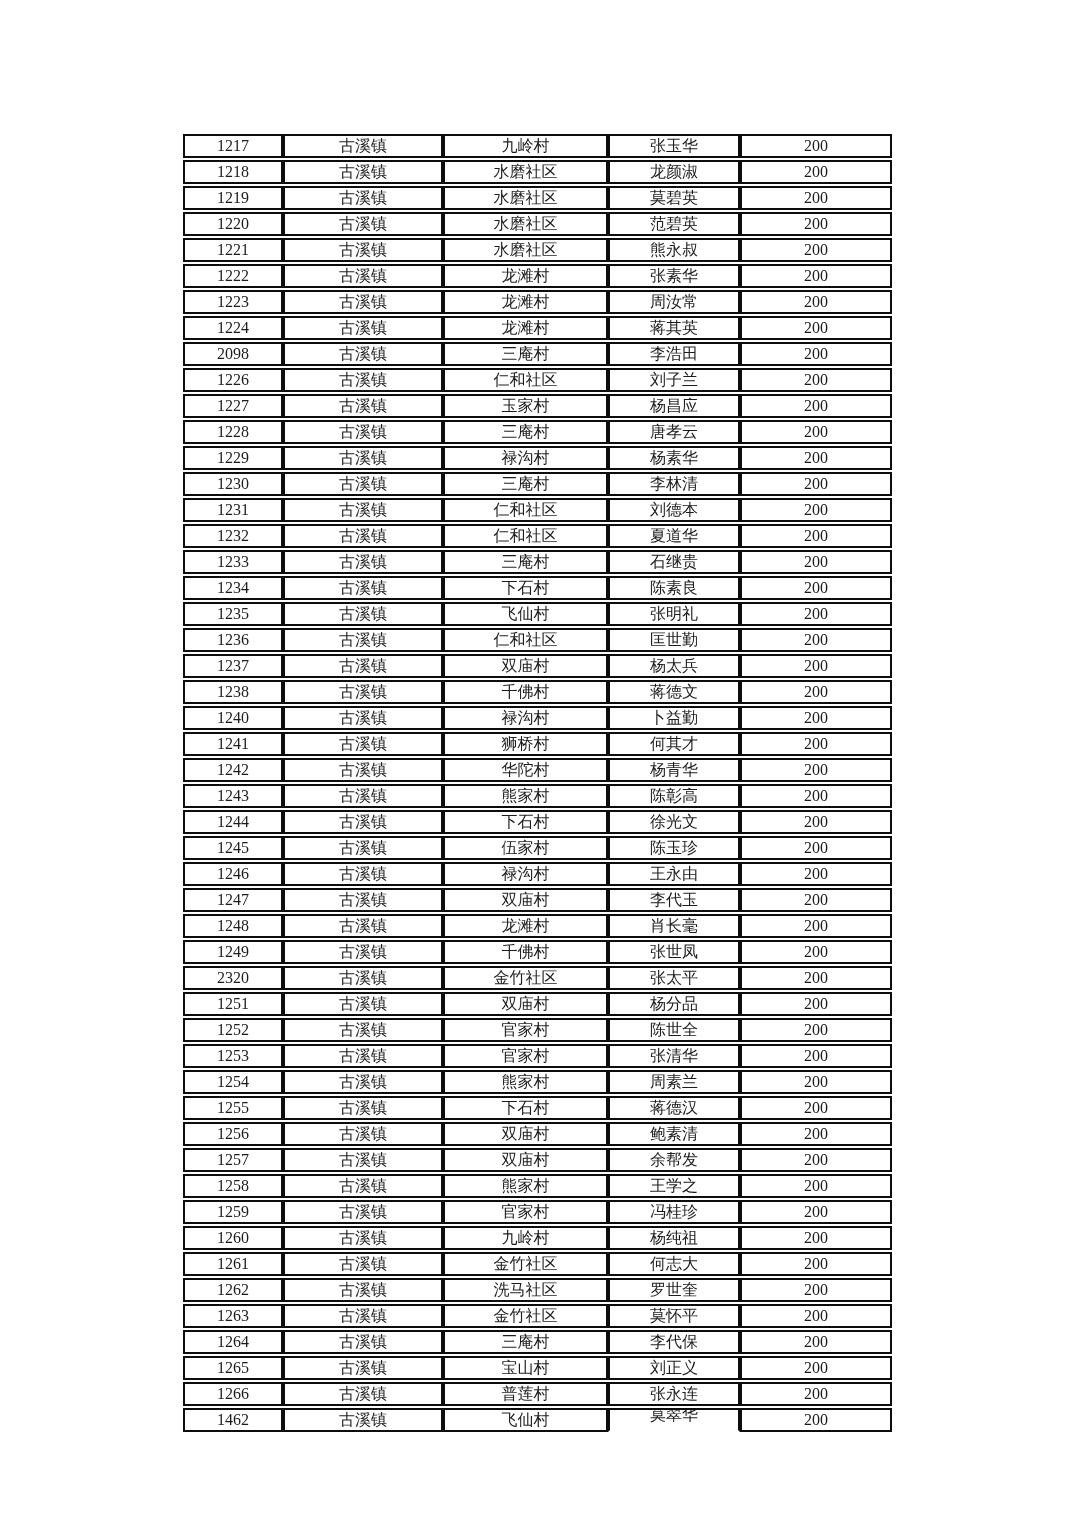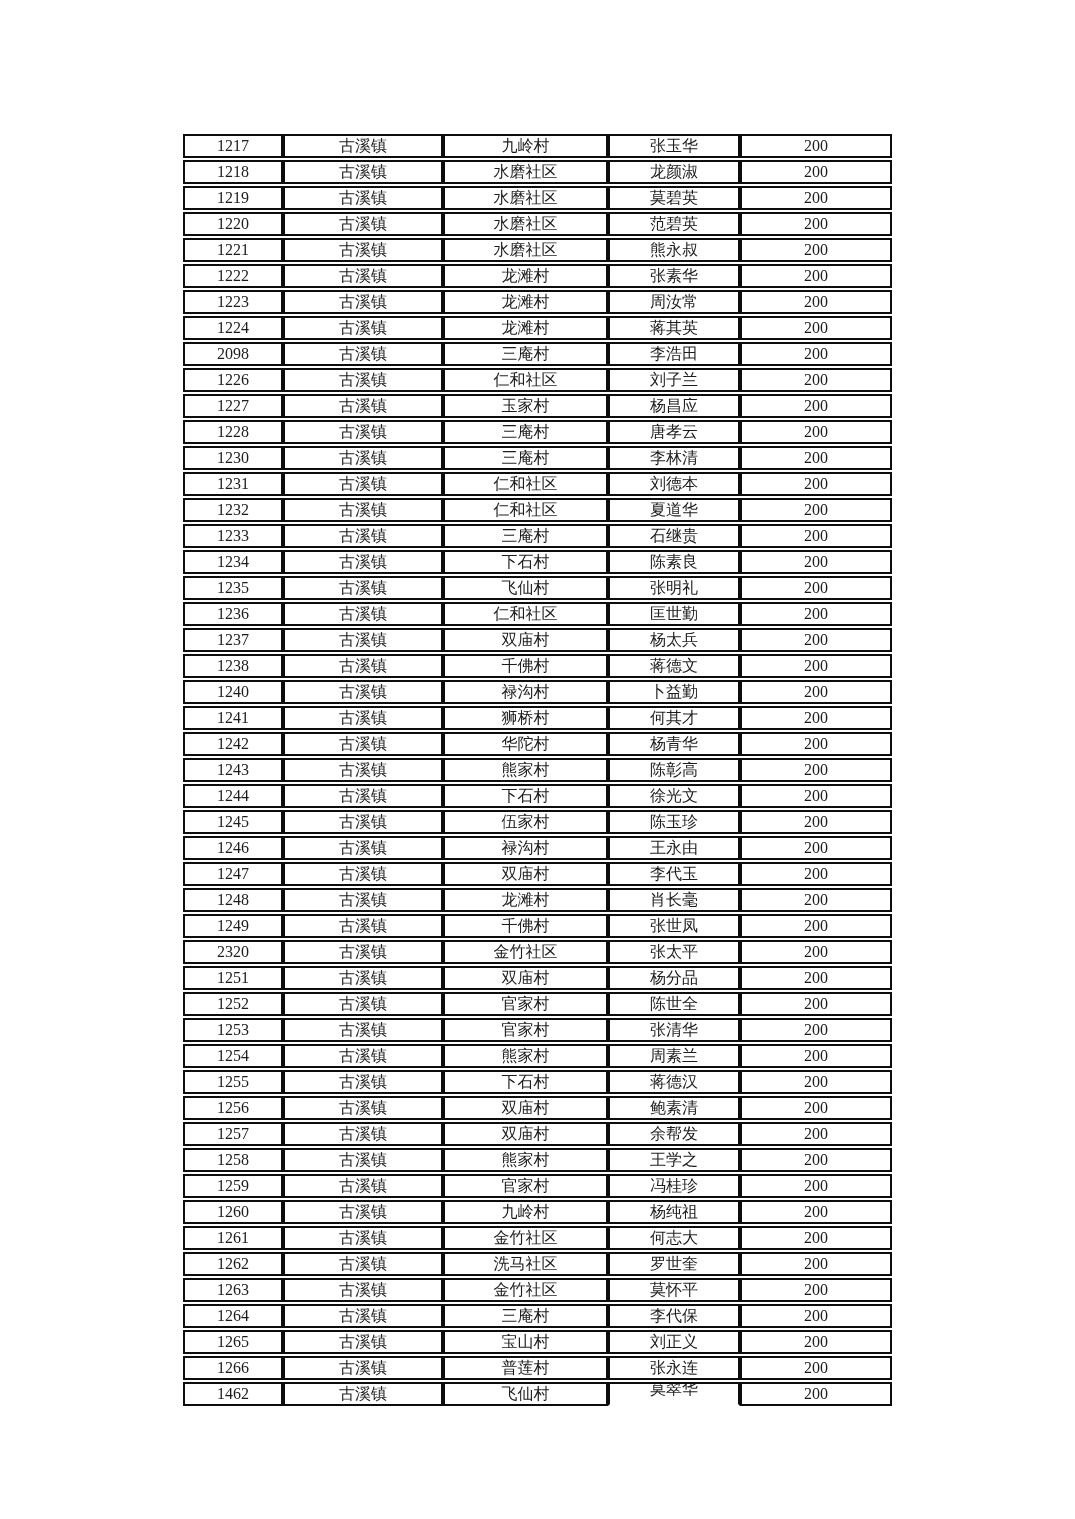--- a/index.html
+++ b/index.html
@@ -145,20 +145,27 @@
           <td>200</td>
         </tr>
         <tr>
           <td>1228</td>
           <td>古溪镇</td>
           <td>三庵村</td>
           <td>唐孝云</td>
           <td>200</td>
         </tr>
         <tr>
+          <td>1229</td>
+          <td>古溪镇</td>
+          <td>禄沟村</td>
+          <td>杨素华</td>
+          <td>200</td>
+        </tr>
+        <tr>
           <td>1230</td>
           <td>古溪镇</td>
           <td>三庵村</td>
           <td>李林清</td>
           <td>200</td>
         </tr>
         <tr>
           <td>1231</td>
           <td>古溪镇</td>
           <td>仁和社区</td>

